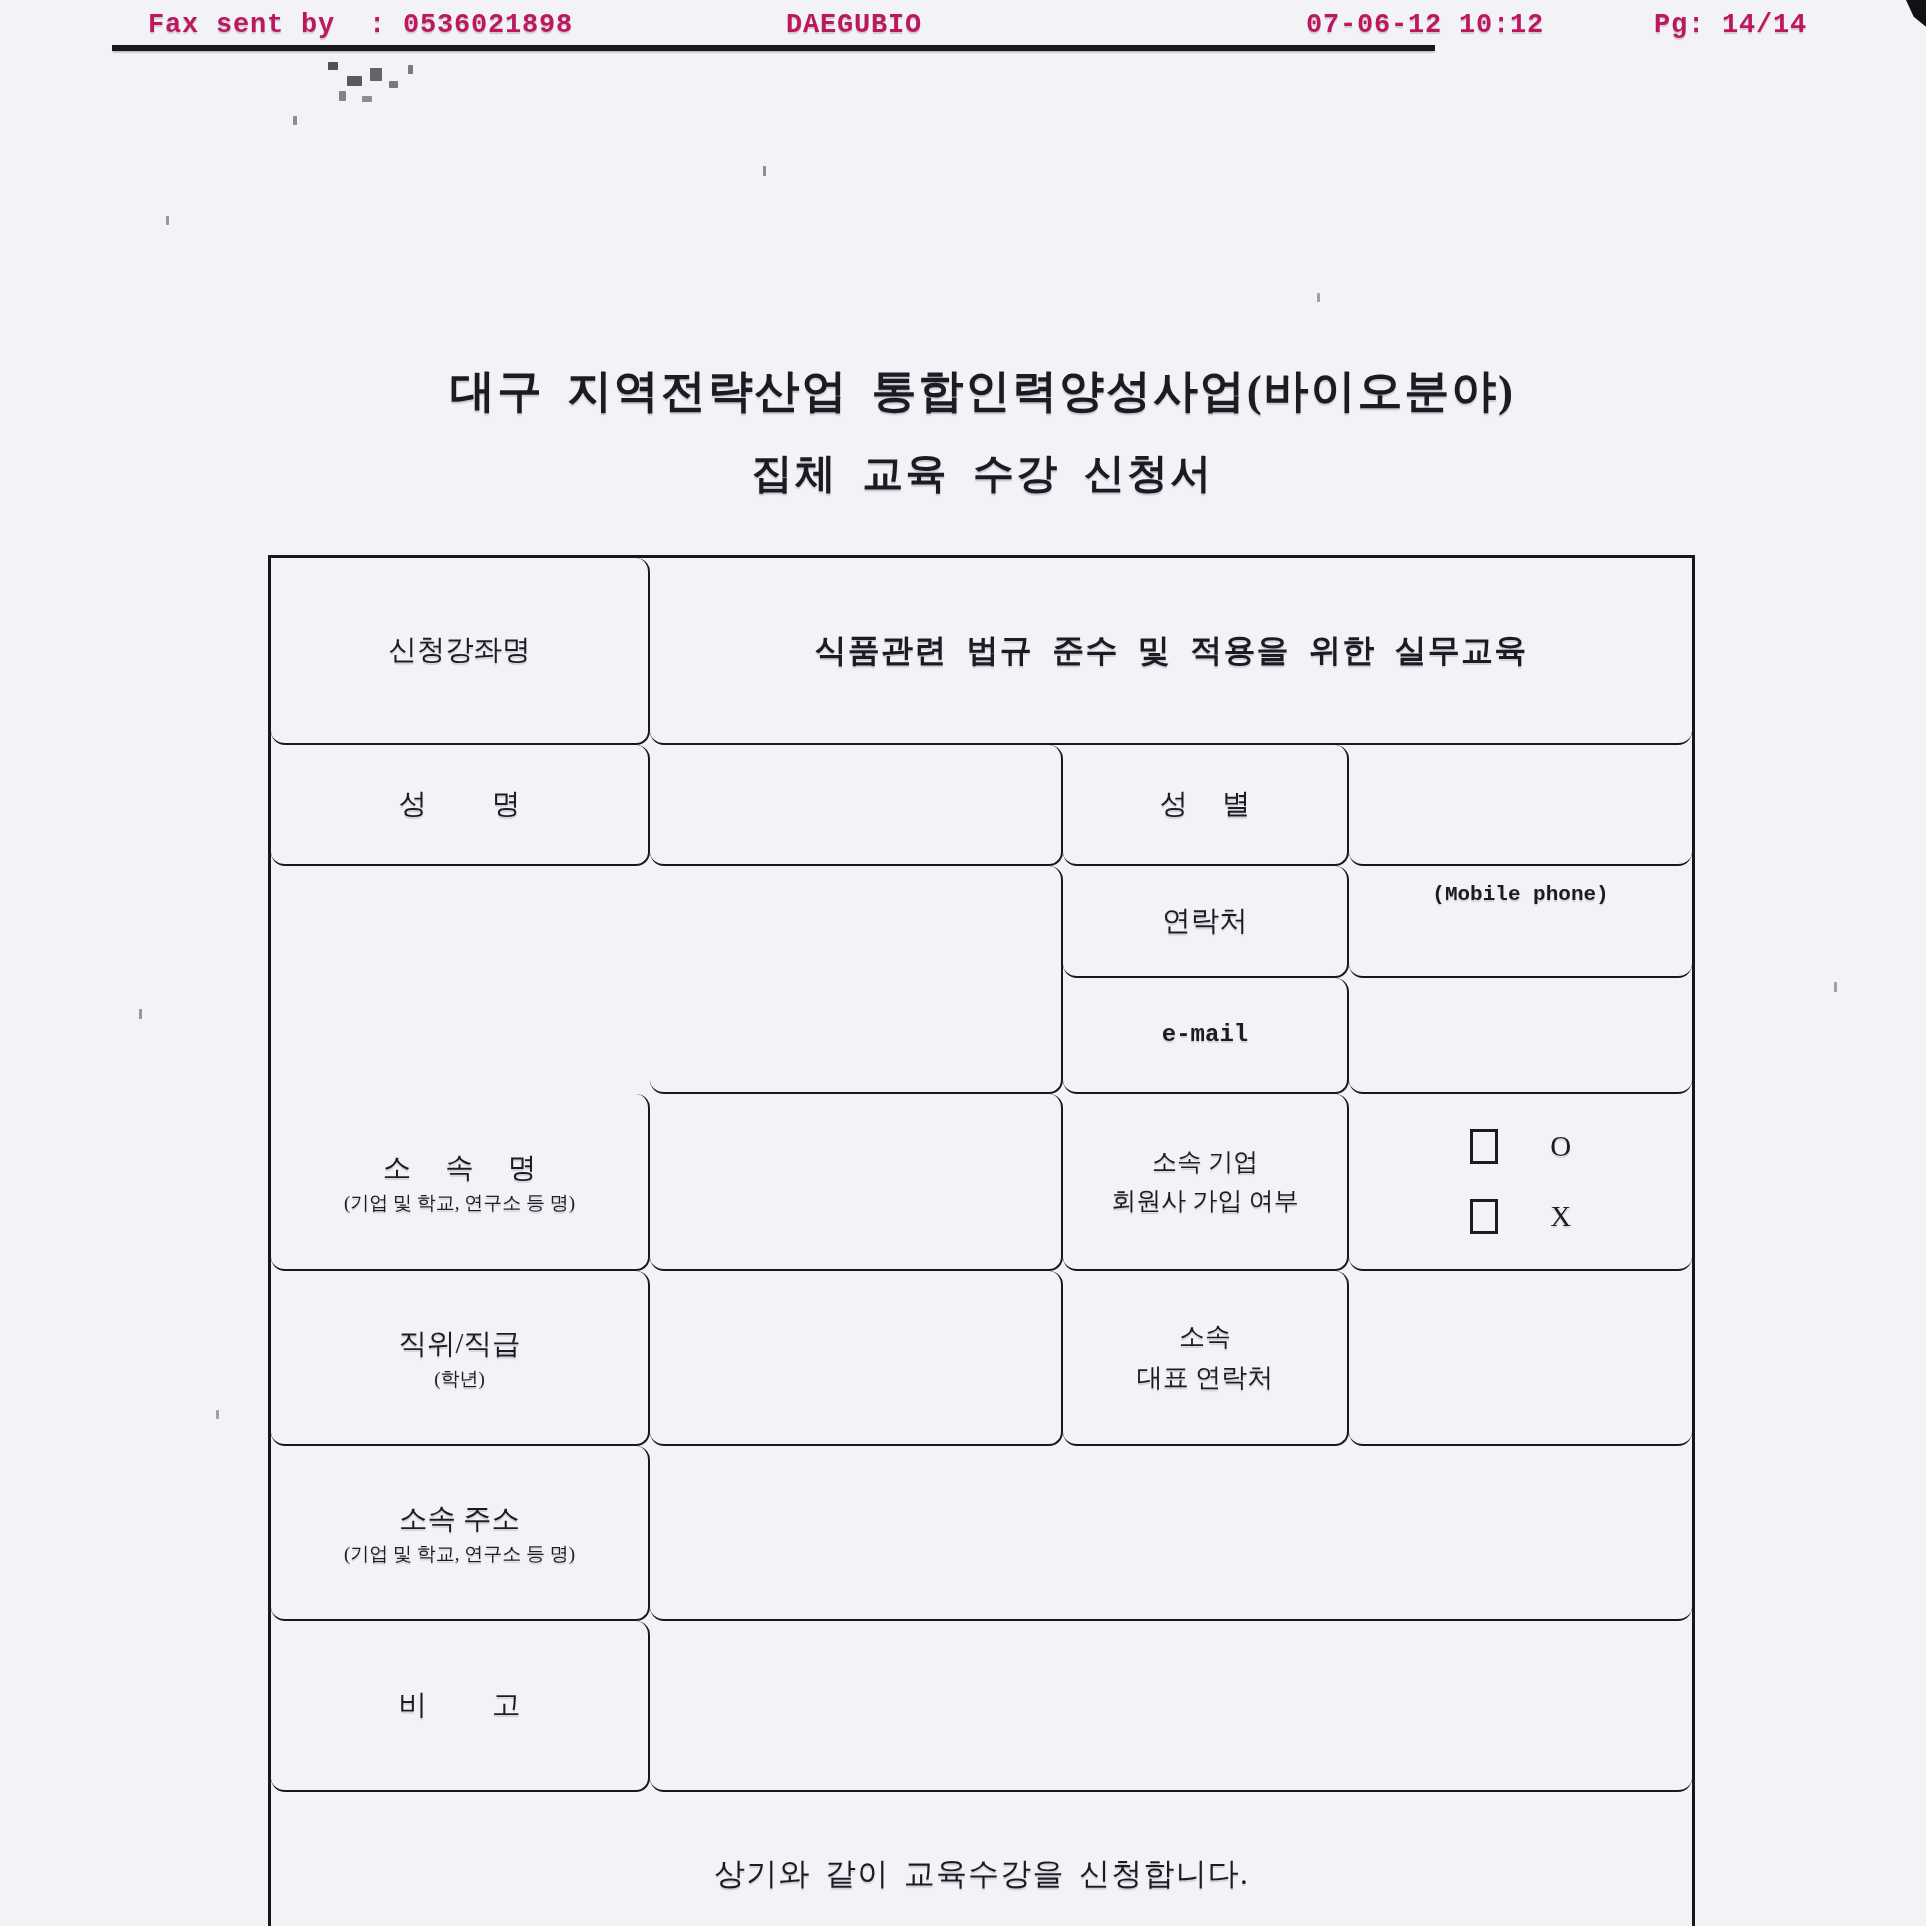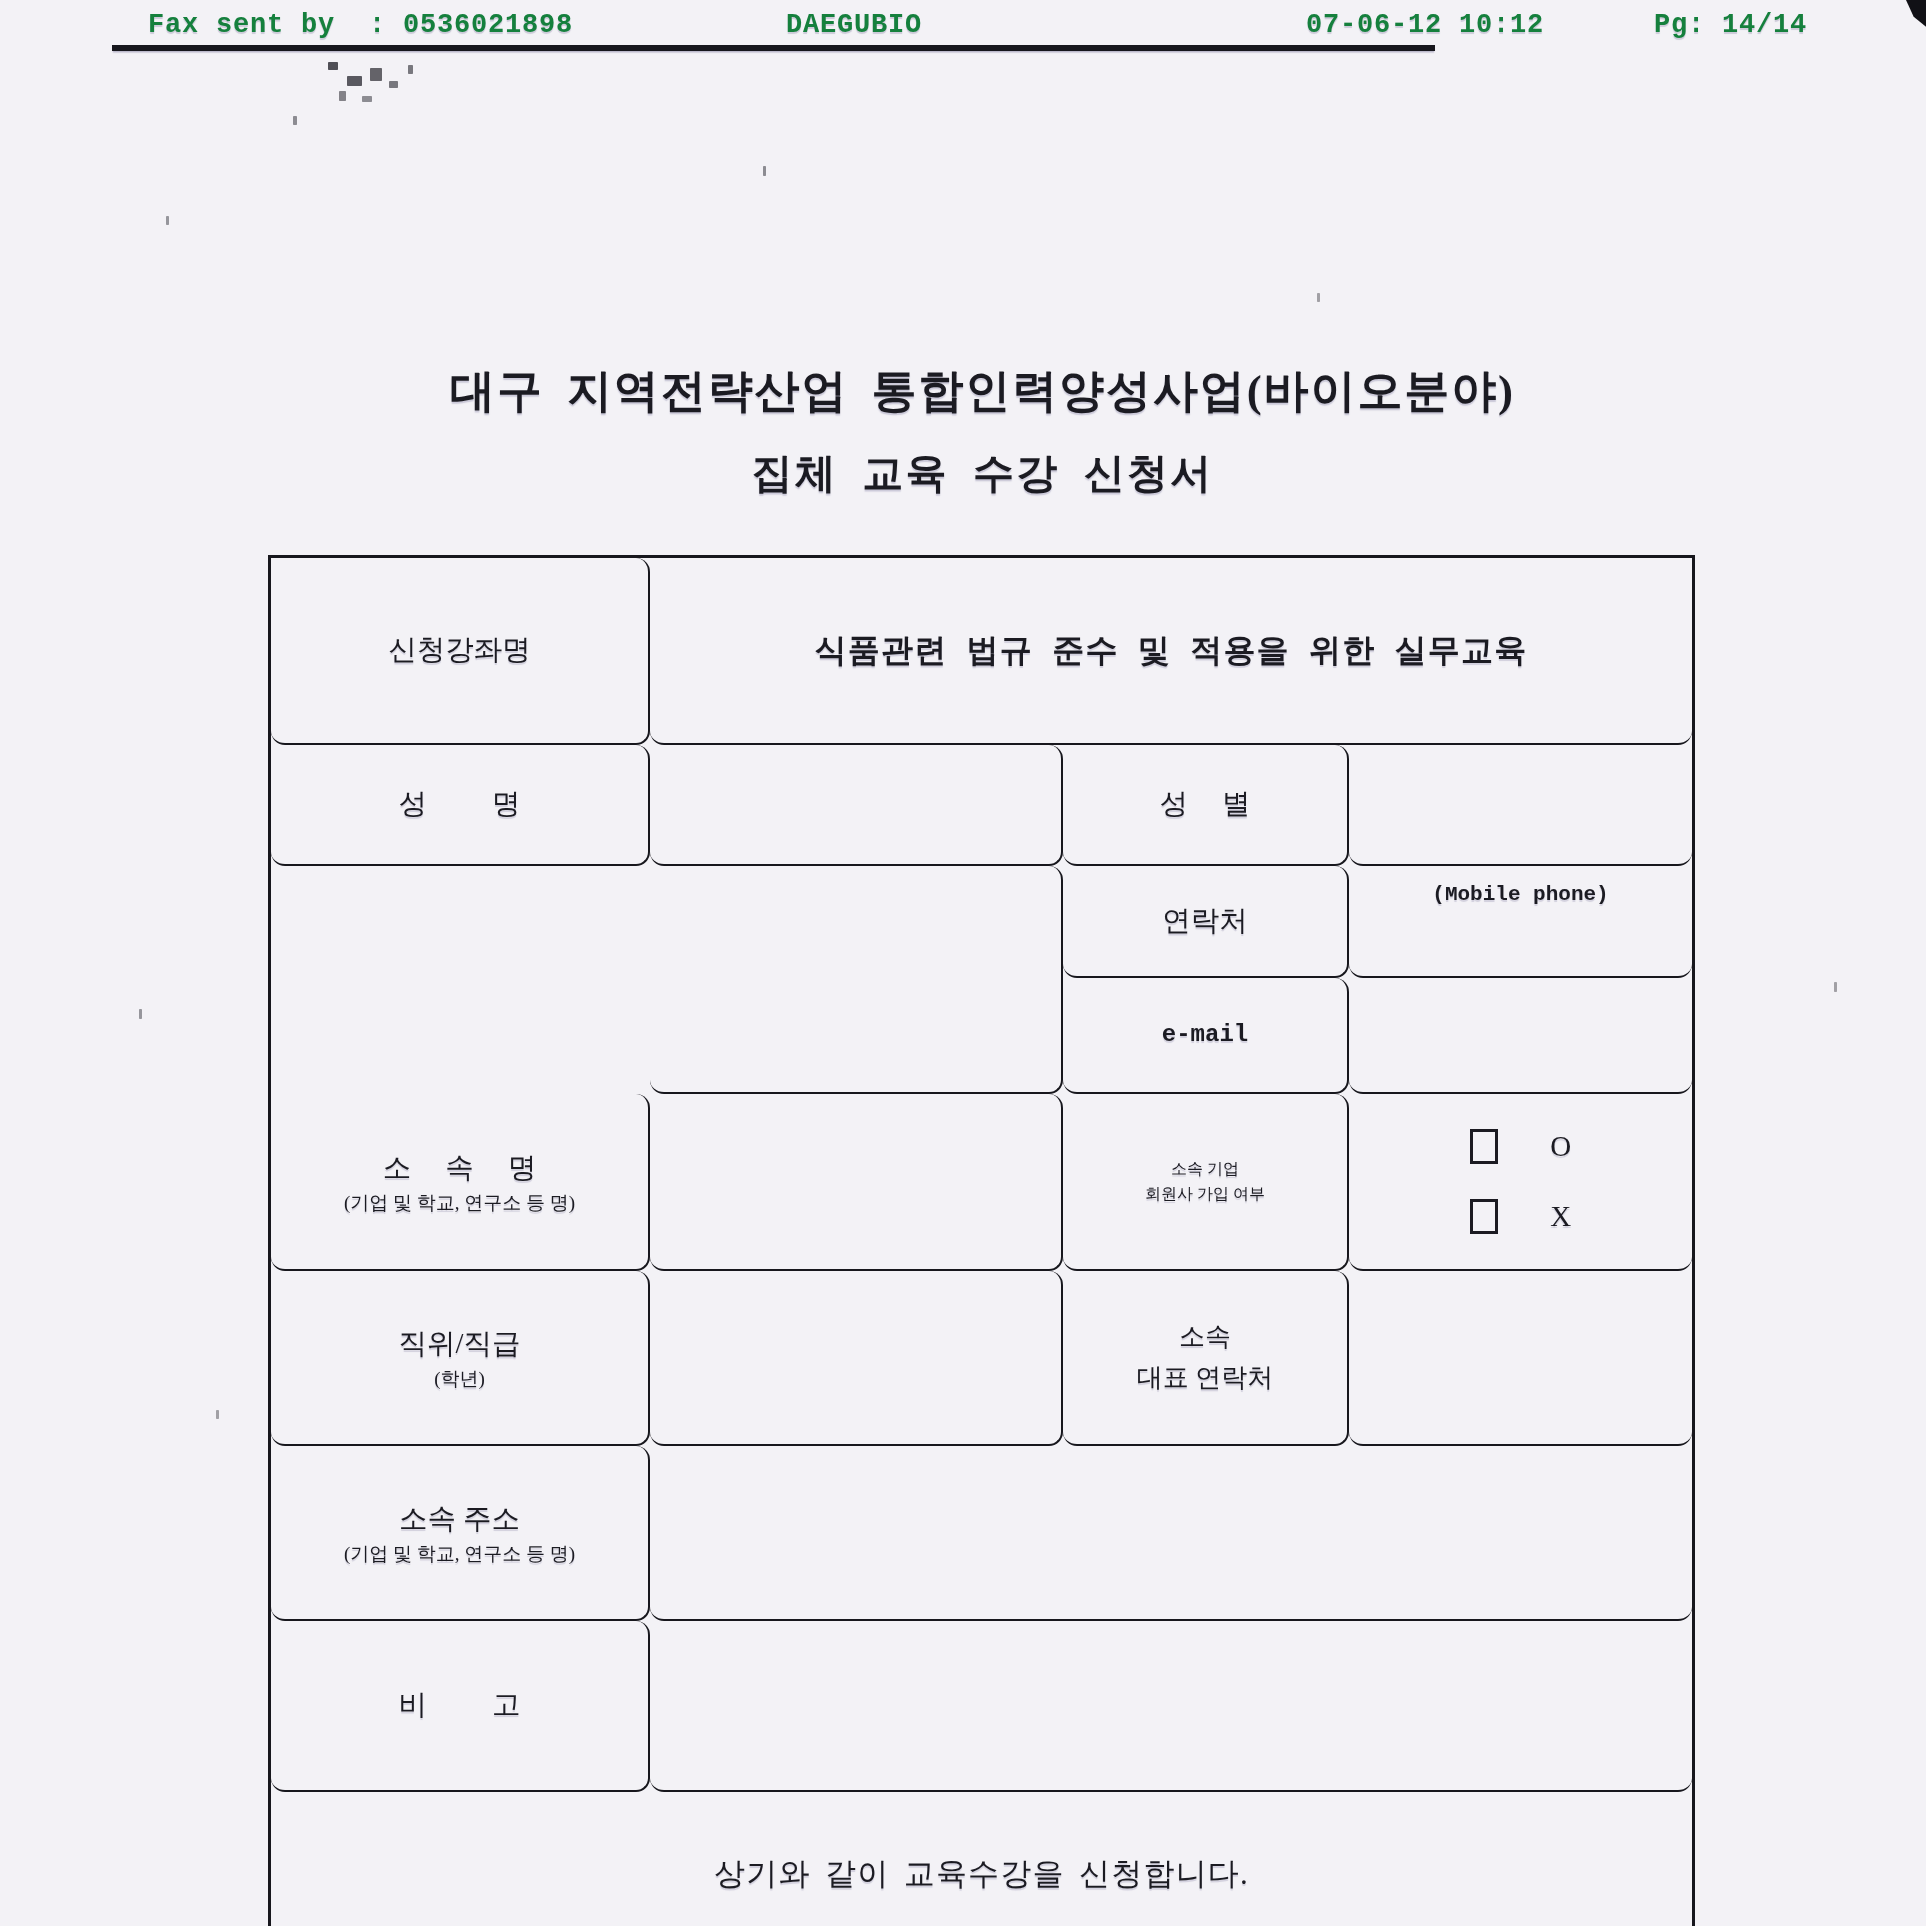--- a/index.html
+++ b/index.html
@@ -6,21 +6,21 @@
   .page{
     position:relative; width:1965px; height:2697px; overflow:hidden;
     background:#f3f2f6;
     color:#1b1b22;
     font-family:"Liberation Serif","DejaVu Serif",serif;
   }
   
   .fax-header span{
     position:absolute; top:10px;
     font-family:"Liberation Mono","DejaVu Sans Mono",monospace;
-    font-weight:bold; font-size:27px; letter-spacing:0.8px; color:#15803d;
+    font-weight:bold; font-size:27px; letter-spacing:0.8px; color:#be185d;
     text-shadow:0 1.5px 0.8px rgba(90,85,130,.25);
     white-space:pre;
   }
   .fh-sent{left:148px;}
   .fh-station{left:786px;}
   .fh-date{left:1306px;}
   .fh-page{left:1618px;margin-left:36px;}
   .header-rule{
     position:absolute; left:112px; top:45px; width:1323px; height:6.2px;
     background:#17171d; box-shadow:0 2.3px 1.2px -0.8px rgba(95,90,135,.4);
@@ -156,21 +156,21 @@
       <span></span>
     </div>
 
     <div class="cell" style="grid-area:5/1/6/2">
       <span class="ws-lg">소 속 명</span>
       <span class="sub">(기업 및 학교, 연구소 등 명)</span>
     </div>
     <div class="cell" style="grid-area:5/2/6/3">
       <span></span>
     </div>
-    <div class="cell" style="grid-area:5/3/6/4;font-size:16px">
+    <div class="cell" style="grid-area:5/3/6/4;font-size:25px">
       <span>소속 기업</span>
       <span>회원사 가입 여부</span>
     </div>
     <div class="cell no-r cbx-col" style="grid-area:5/4/6/5">
       <div class="cbx-row">
         <span class="cbx-box"></span>
         <span class="cbx-letter">O</span>
       </div>
       <div class="cbx-row">
         <span class="cbx-box"></span>

